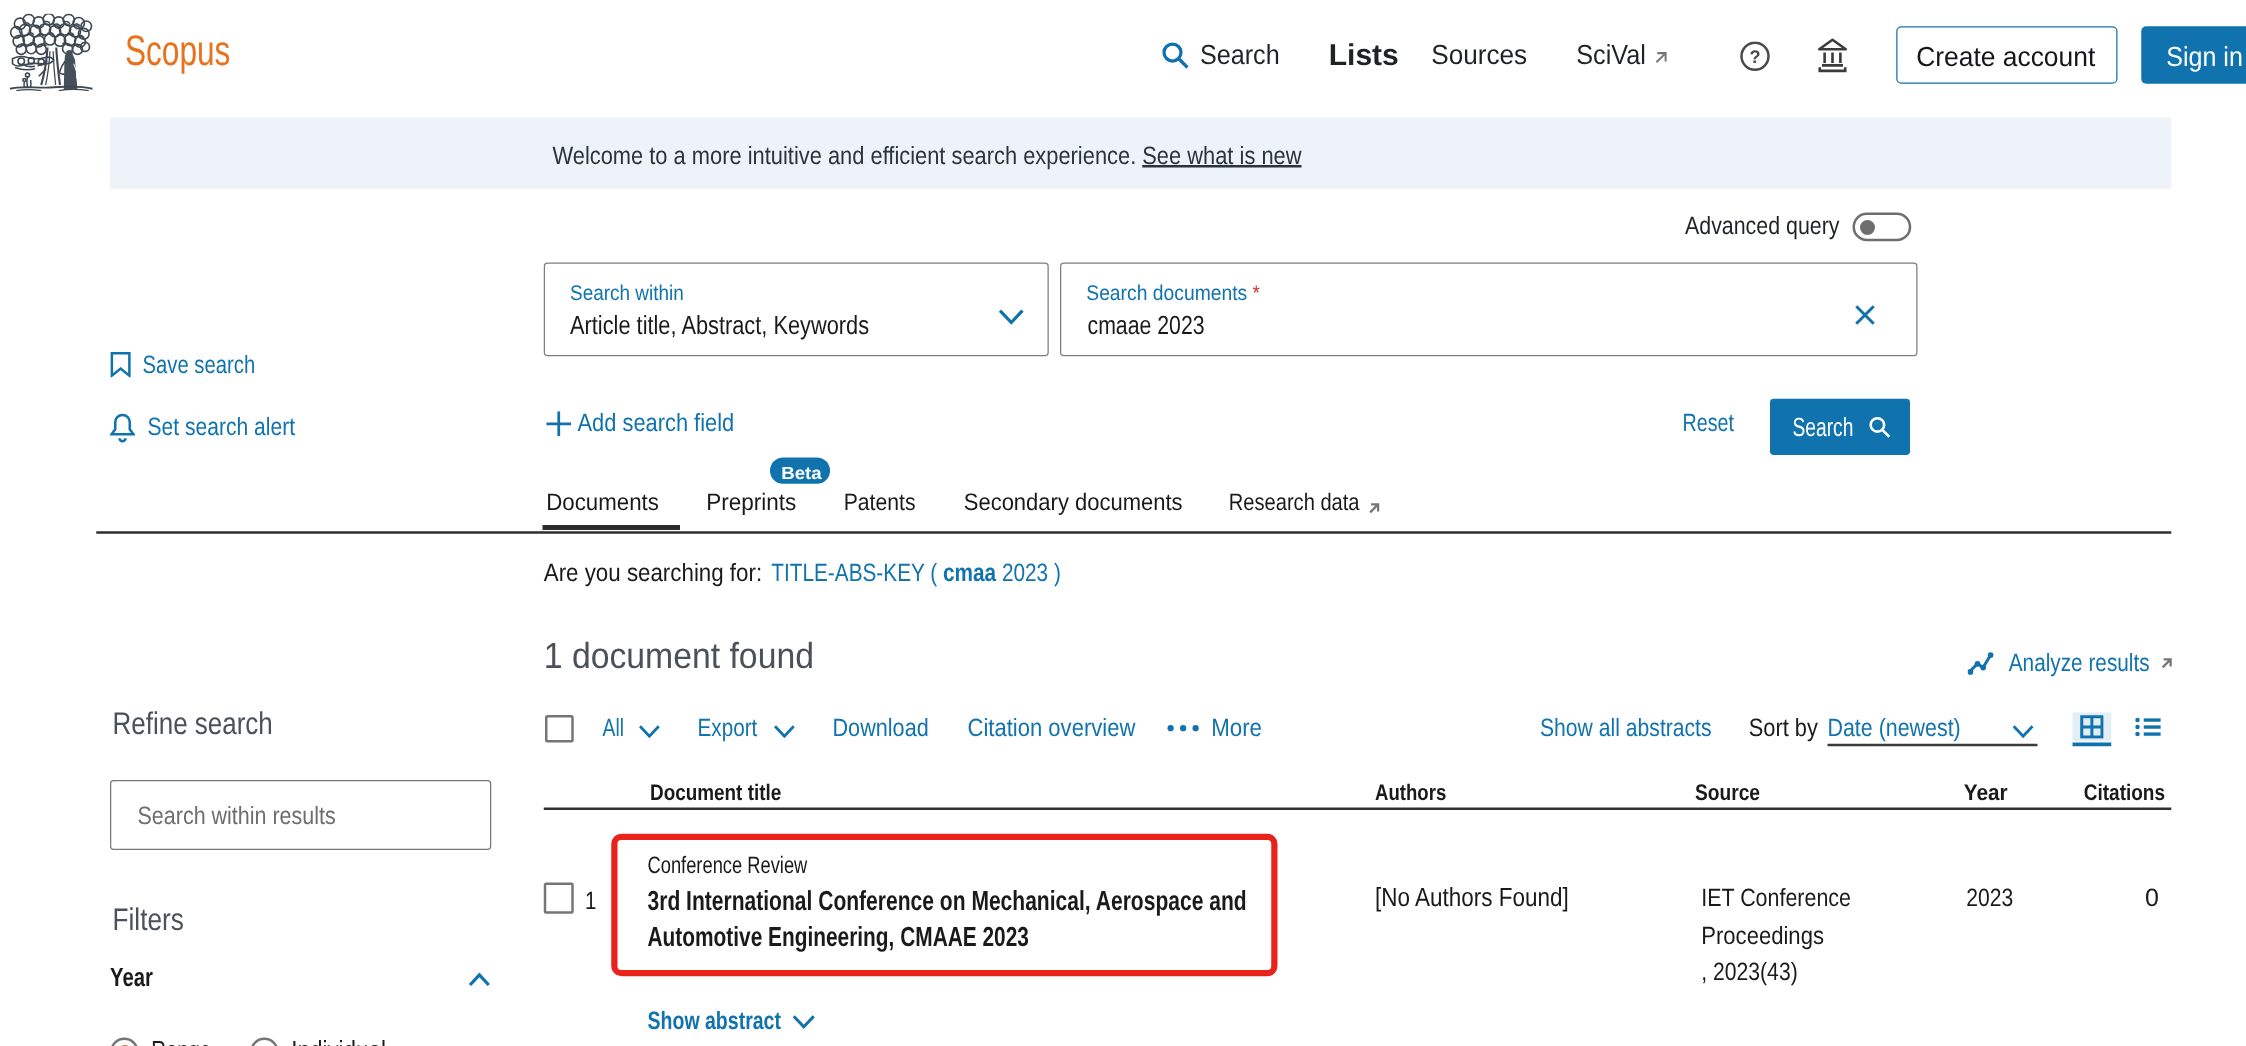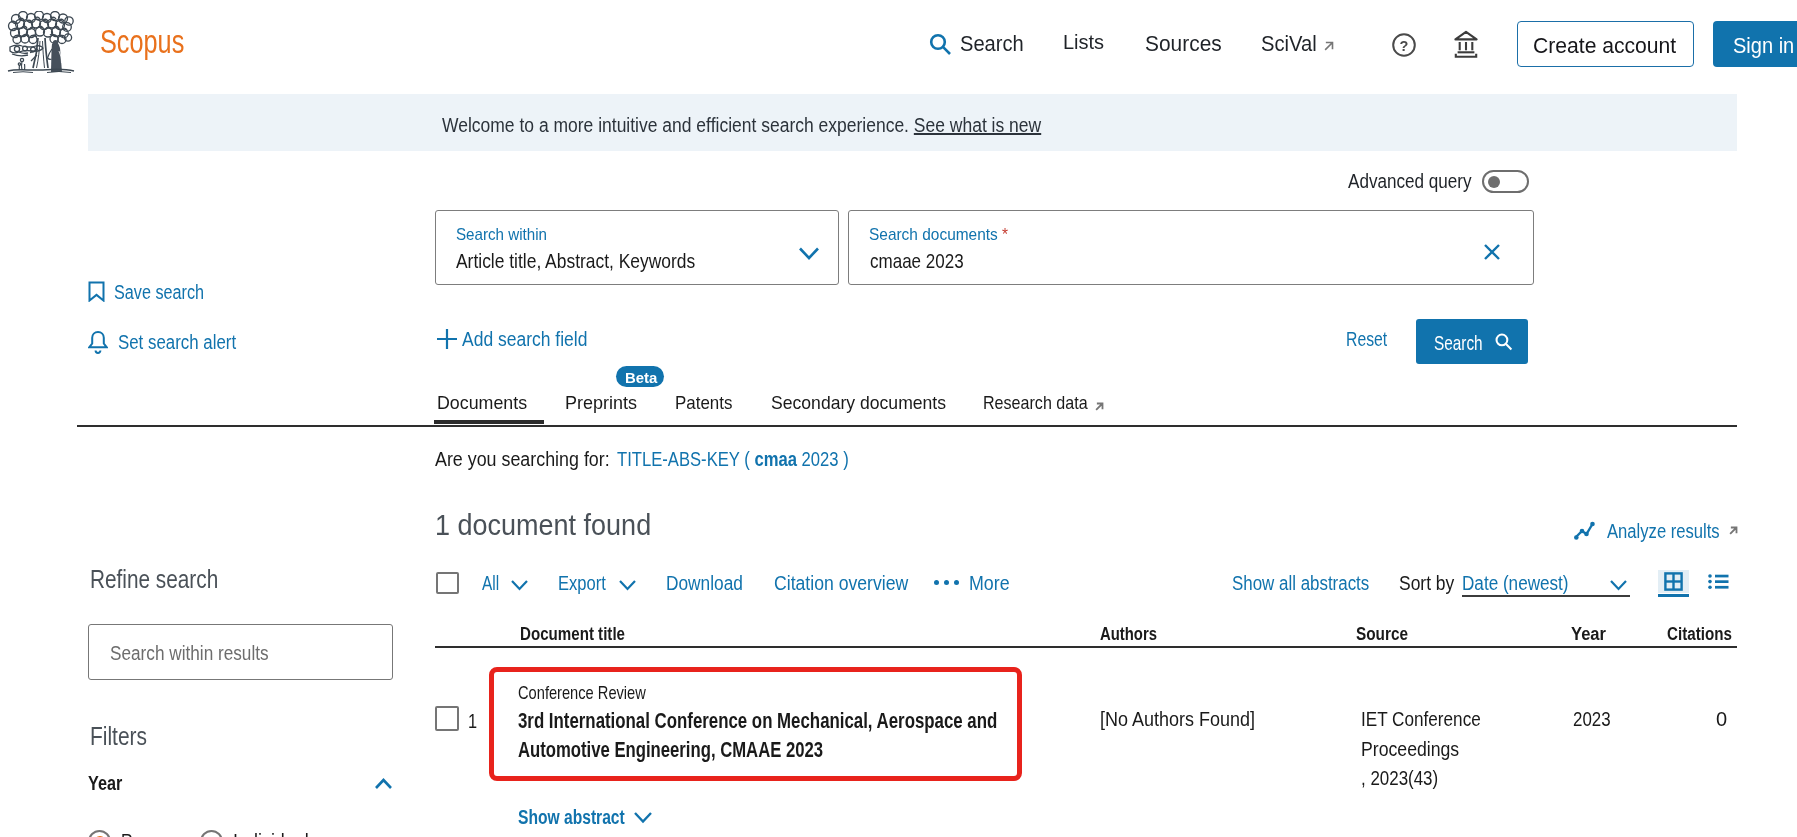--- a/index.html
+++ b/index.html
@@ -71,21 +71,21 @@
       <path d="M6 61.5 q10 -1.5 20 0 M40 61.5 q12 -2 24 0" stroke-width="1"></path>
     </g>
   </svg>
   <div class="t" id="scopus" style="left:100px;top:22px;font-size:34px;color:#e9711c;transform:scaleX(0.7434);">Scopus</div>
 
   <svg class="abs" style="left:928px;top:32px" width="24" height="24" viewBox="0 0 24 24" fill="none" stroke="#1173ad" stroke-width="2.6">
     <circle cx="10" cy="10" r="6.8"></circle>
     <line x1="15.2" y1="15.2" x2="22" y2="22"></line>
   </svg>
   <div class="t" id="nav_search" style="left:960px;top:31px;font-size:22px;transform:scaleX(0.9143);">Search</div>
-  <div class="t" id="nav_lists" style="left:1063px;top:31px;font-size:20px;transform:scaleX(1.0000);">Lists</div>
+  <div class="t" id="nav_lists" style="left:1063px;top:31px;font-size:24px;transform:scaleX(1.0000);font-weight:bold;">Lists</div>
   <div class="t" id="nav_sources" style="left:1145px;top:31px;font-size:22px;transform:scaleX(0.9506);">Sources</div>
   <div class="t" id="nav_scival" style="left:1261px;top:31px;font-size:22px;transform:scaleX(0.9180);">SciVal</div>
   <svg class="abs" style="left:1322px;top:39px" width="14" height="14" viewBox="0 0 20 20" stroke="#767676" stroke-width="2.3" fill="none">
     <path d="M4.5 15.5 L15 5 M5.5 5 h9.5 v9.5"></path>
   </svg>
   <svg class="abs" style="left:1392px;top:33px" width="24" height="24" viewBox="0 0 24 24" fill="none">
     <circle cx="12" cy="12" r="10.8" stroke="#4a4a4a" stroke-width="2"></circle>
     <text x="12" y="17.5" font-size="14.5" font-weight="bold" fill="#4a4a4a" text-anchor="middle" font-family="Liberation Sans">?</text>
   </svg>
   <svg class="abs" style="left:1454px;top:30px" width="24" height="29" viewBox="0 0 24 29" fill="none" stroke="#3c3c3c" stroke-width="2.1">

